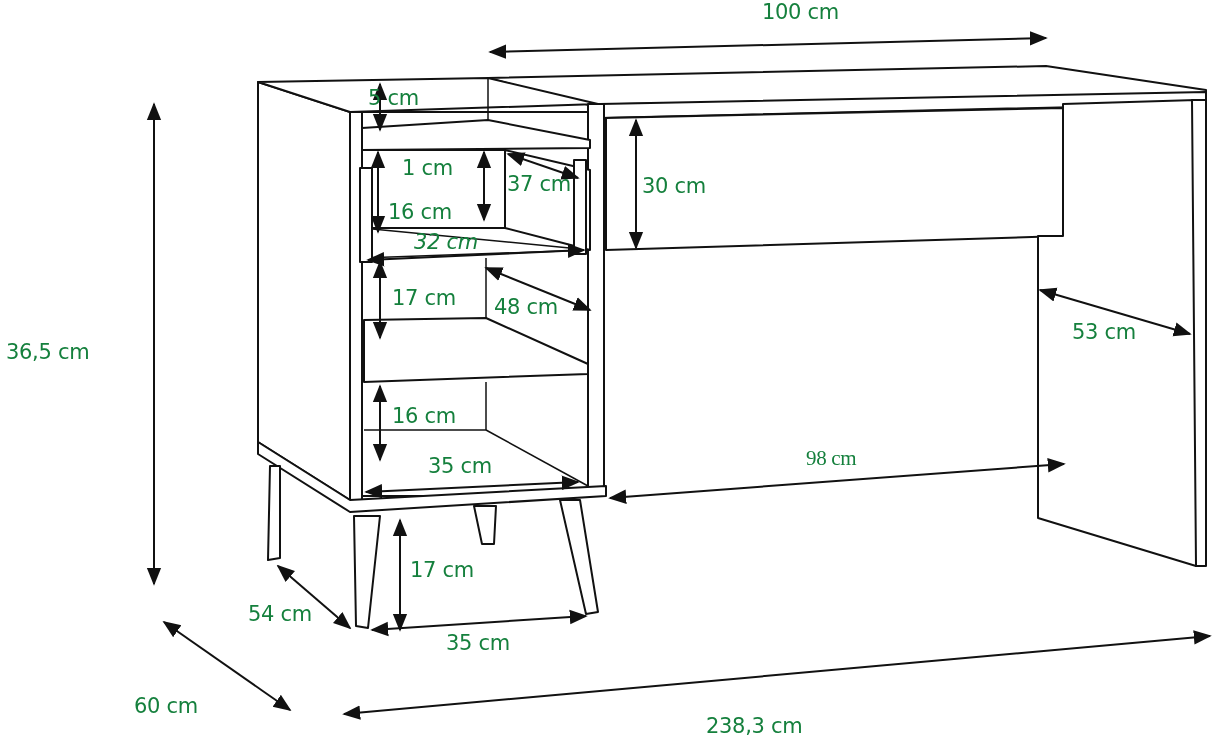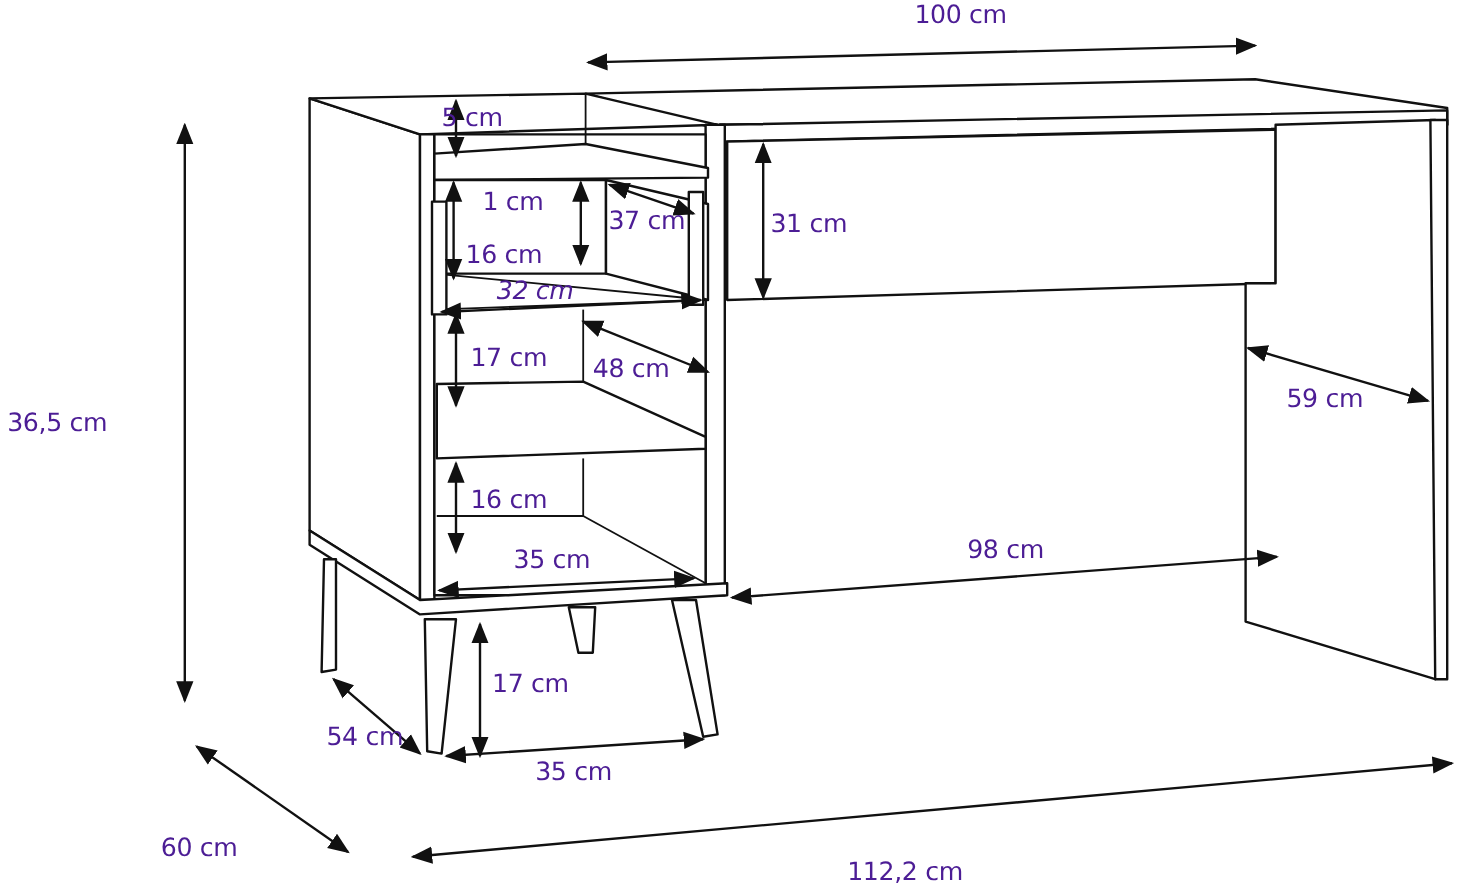--- a/index.html
+++ b/index.html
@@ -1,21 +1,21 @@
 <!DOCTYPE html>
 <html><head>
 <meta charset="utf-8">
 <style>
   html, body { margin:0; padding:0; background:#ffffff; }
   body { width:1214px; height:746px; overflow:hidden; position:relative; font-family:"DejaVu Sans", sans-serif; }
   svg.drawing { position:absolute; left:0; top:0; width:1214px; height:746px; }
   .ln { stroke:#111; stroke-width:2; fill:#fff; stroke-linejoin:round; }
   .thin { stroke:#111; stroke-width:1.5; fill:none; }
   .dim { stroke:#111; stroke-width:2; fill:none; }
-  .lbl { position:absolute; font-size:21px; color:#4c1d95; white-space:nowrap; line-height:1; letter-spacing:-0.3px;text-align:right; }
+  .lbl { position:absolute; font-size:21px; color:#15803d; white-space:nowrap; line-height:1; letter-spacing:-0.3px;text-align:right; }
 </style>
 </head>
 <body>
 
 <svg class="drawing" viewBox="0 0 1214 746">
   <defs>
     <marker id="ah" viewBox="0 0 10 10" refX="9" refY="5" markerWidth="9" markerHeight="9" orient="auto-start-reverse">
       <path d="M0,1 L10,5 L0,9 z" fill="#111"></path>
     </marker>
   </defs>
@@ -91,28 +91,28 @@
     <line class="dim" x1="1040" y1="290" x2="1190" y2="334" marker-start="url(#ah)" marker-end="url(#ah)"></line>
     <line class="dim" x1="400" y1="520" x2="400" y2="630" marker-start="url(#ah)" marker-end="url(#ah)"></line>
     <line class="dim" x1="278" y1="566" x2="350" y2="628" marker-start="url(#ah)" marker-end="url(#ah)"></line>
     <line class="dim" x1="372" y1="630" x2="586" y2="616" marker-start="url(#ah)" marker-end="url(#ah)"></line>
   </g>
 </svg>
 
 <span class="lbl" style="left:762px;top:2px;">100 cm</span>
 <span class="lbl" style="left:6px;top:342px;">36,5 cm</span>
 <span class="lbl" style="left:134px;top:696px;">60 cm</span>
-<span class="lbl" style="left:706px;top:716px;">112,2 cm</span>
+<span class="lbl" style="left:706px;top:716px;">238,3 cm</span>
 <span class="lbl" style="left:368px;top:88px;">5 cm</span>
 <span class="lbl" style="left:402px;top:158px;">1 cm</span>
 <span class="lbl" style="left:507px;top:174px;">37 cm</span>
 <span class="lbl" style="left:388px;top:202px;">16 cm</span>
 <span class="lbl" style="left:414px;top:232px;font-style:italic;">32 cm</span>
-<span class="lbl" style="left:642px;top:176px;">31 cm</span>
+<span class="lbl" style="left:642px;top:176px;">30 cm</span>
 <span class="lbl" style="left:392px;top:288px;">17 cm</span>
 <span class="lbl" style="left:494px;top:297px;">48 cm</span>
 <span class="lbl" style="left:392px;top:406px;">16 cm</span>
 <span class="lbl" style="left:428px;top:456px;">35 cm</span>
-<span class="lbl" style="left:806px;top:448px;">98 cm</span>
-<span class="lbl" style="left:1072px;top:322px;">59 cm</span>
+<span class="lbl" style="left:806px;top:448px;font-family:Liberation Serif, serif;">98 cm</span>
+<span class="lbl" style="left:1072px;top:322px;">53 cm</span>
 <span class="lbl" style="left:410px;top:560px;">17 cm</span>
-<span class="lbl" style="left:248px;top:604px;margin-left:24px;">54 cm</span>
+<span class="lbl" style="left:248px;top:604px;">54 cm</span>
 <span class="lbl" style="left:446px;top:633px;">35 cm</span>
 
 </body></html>

